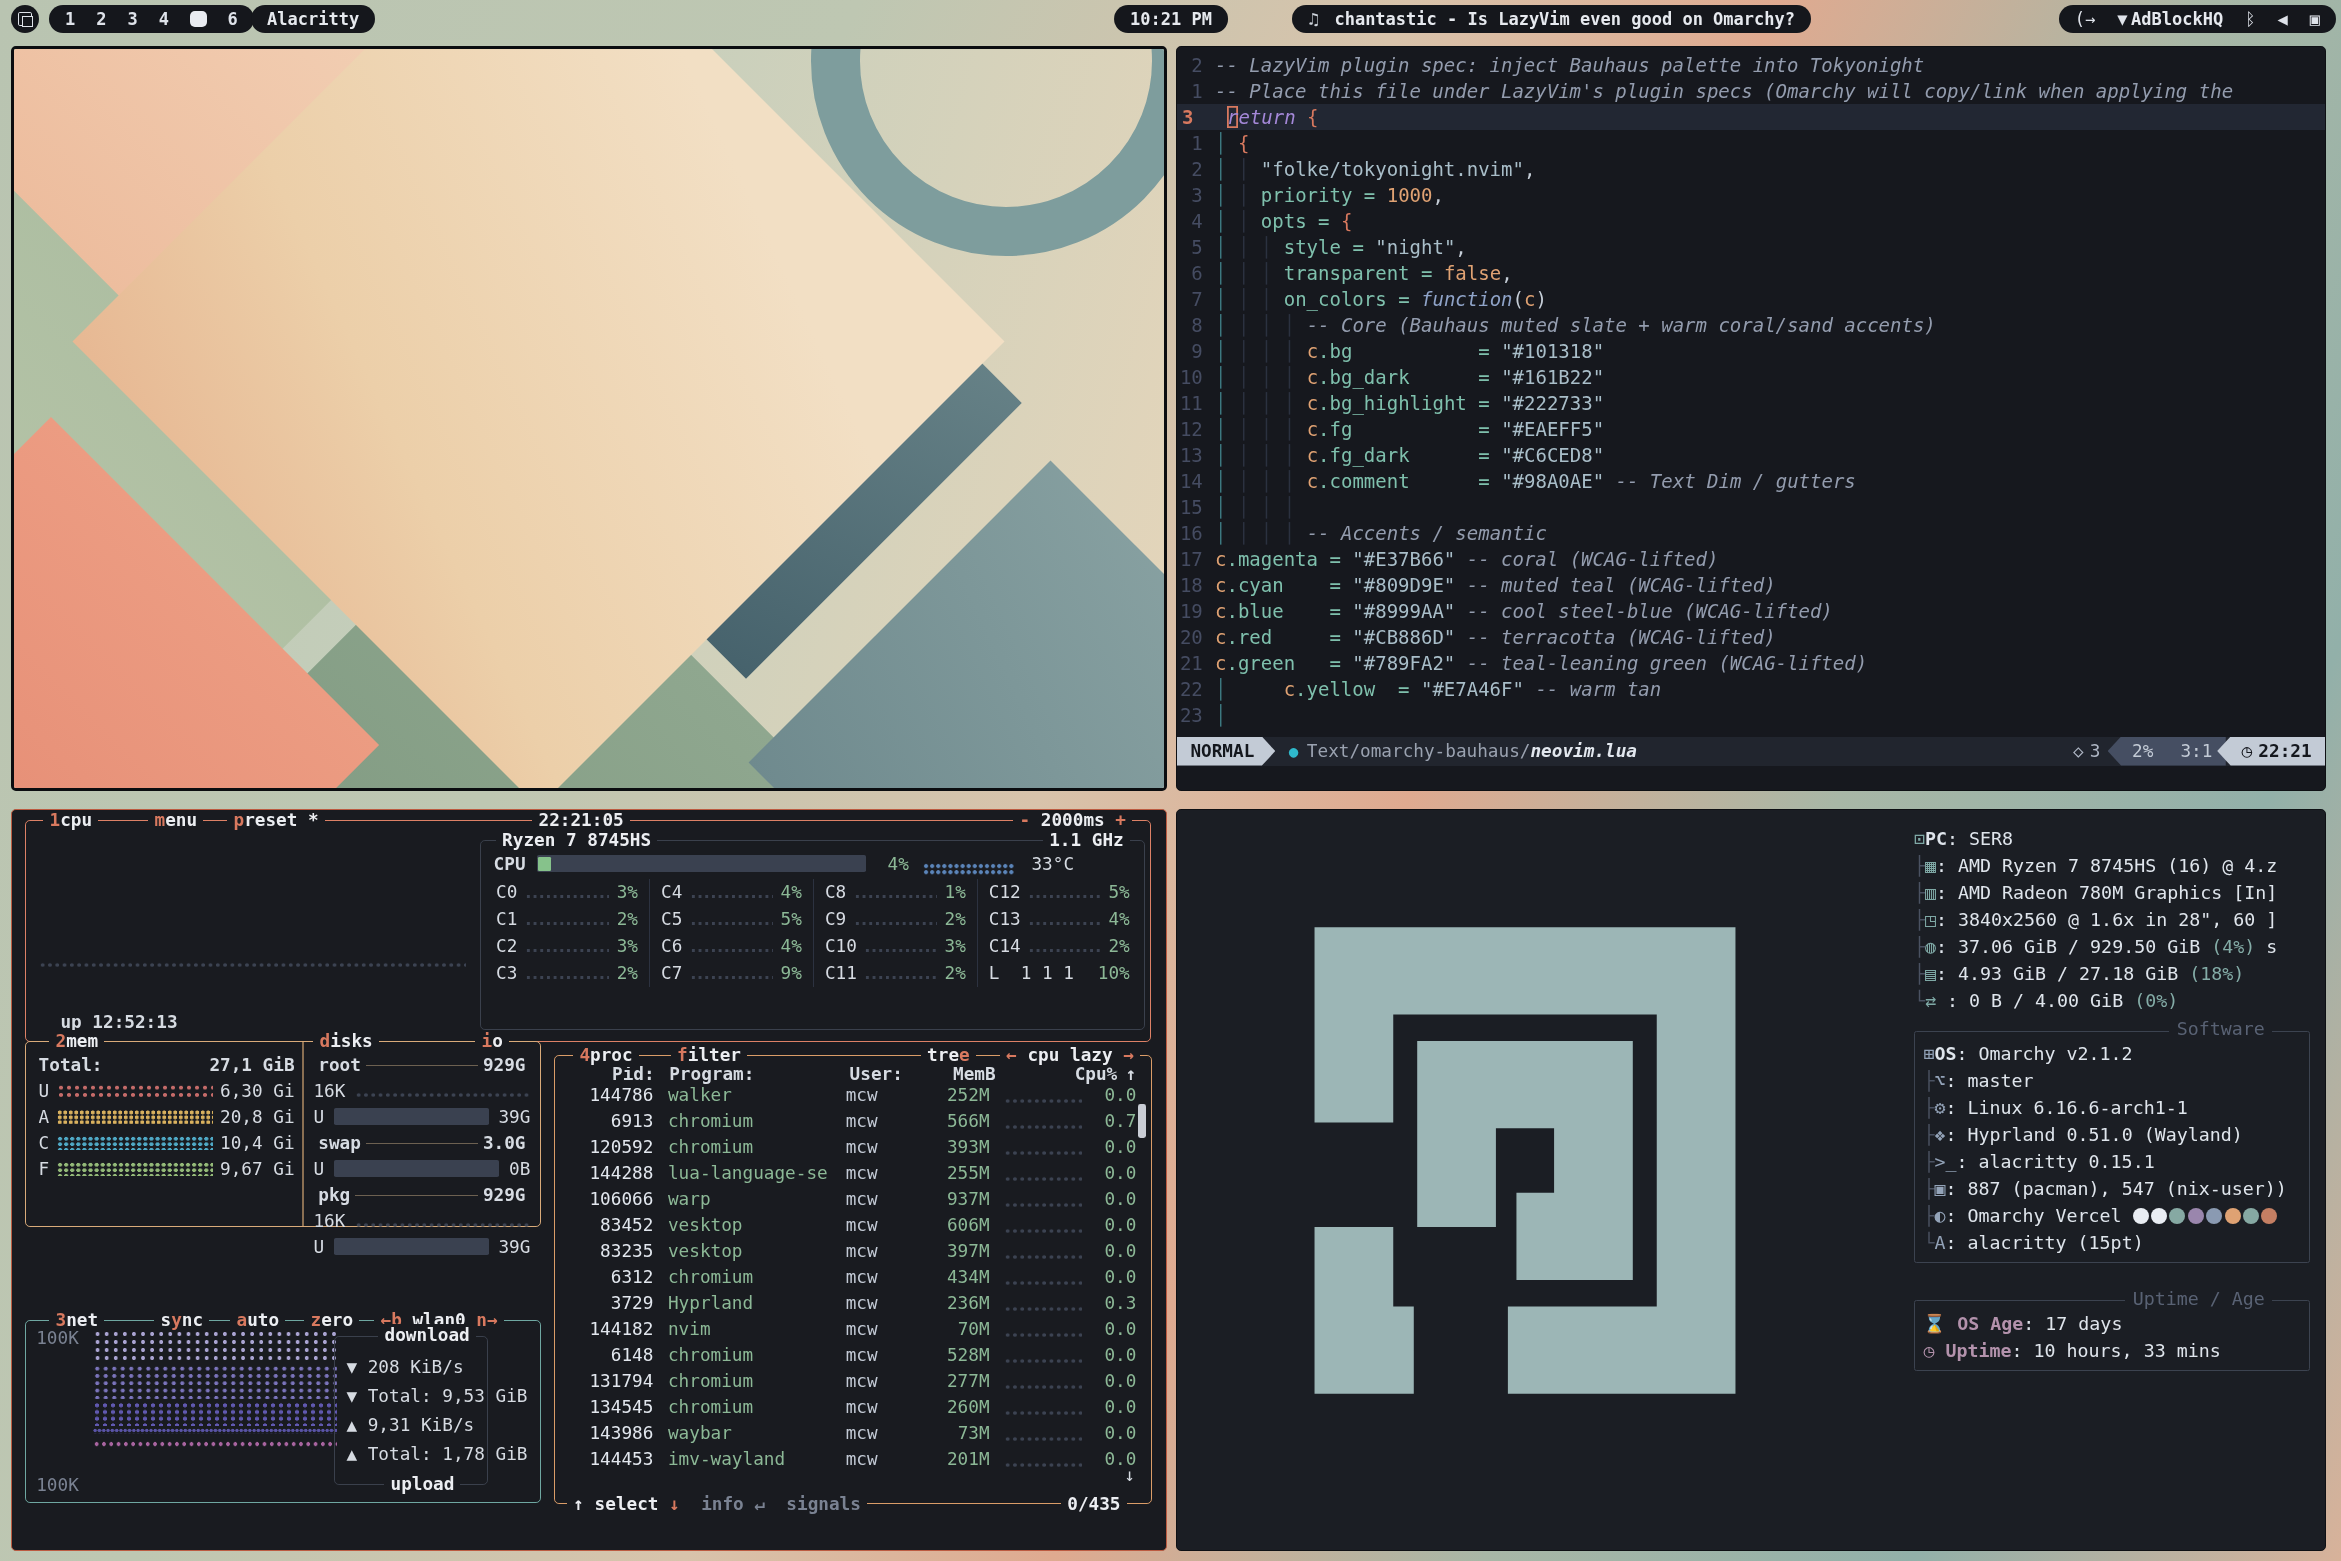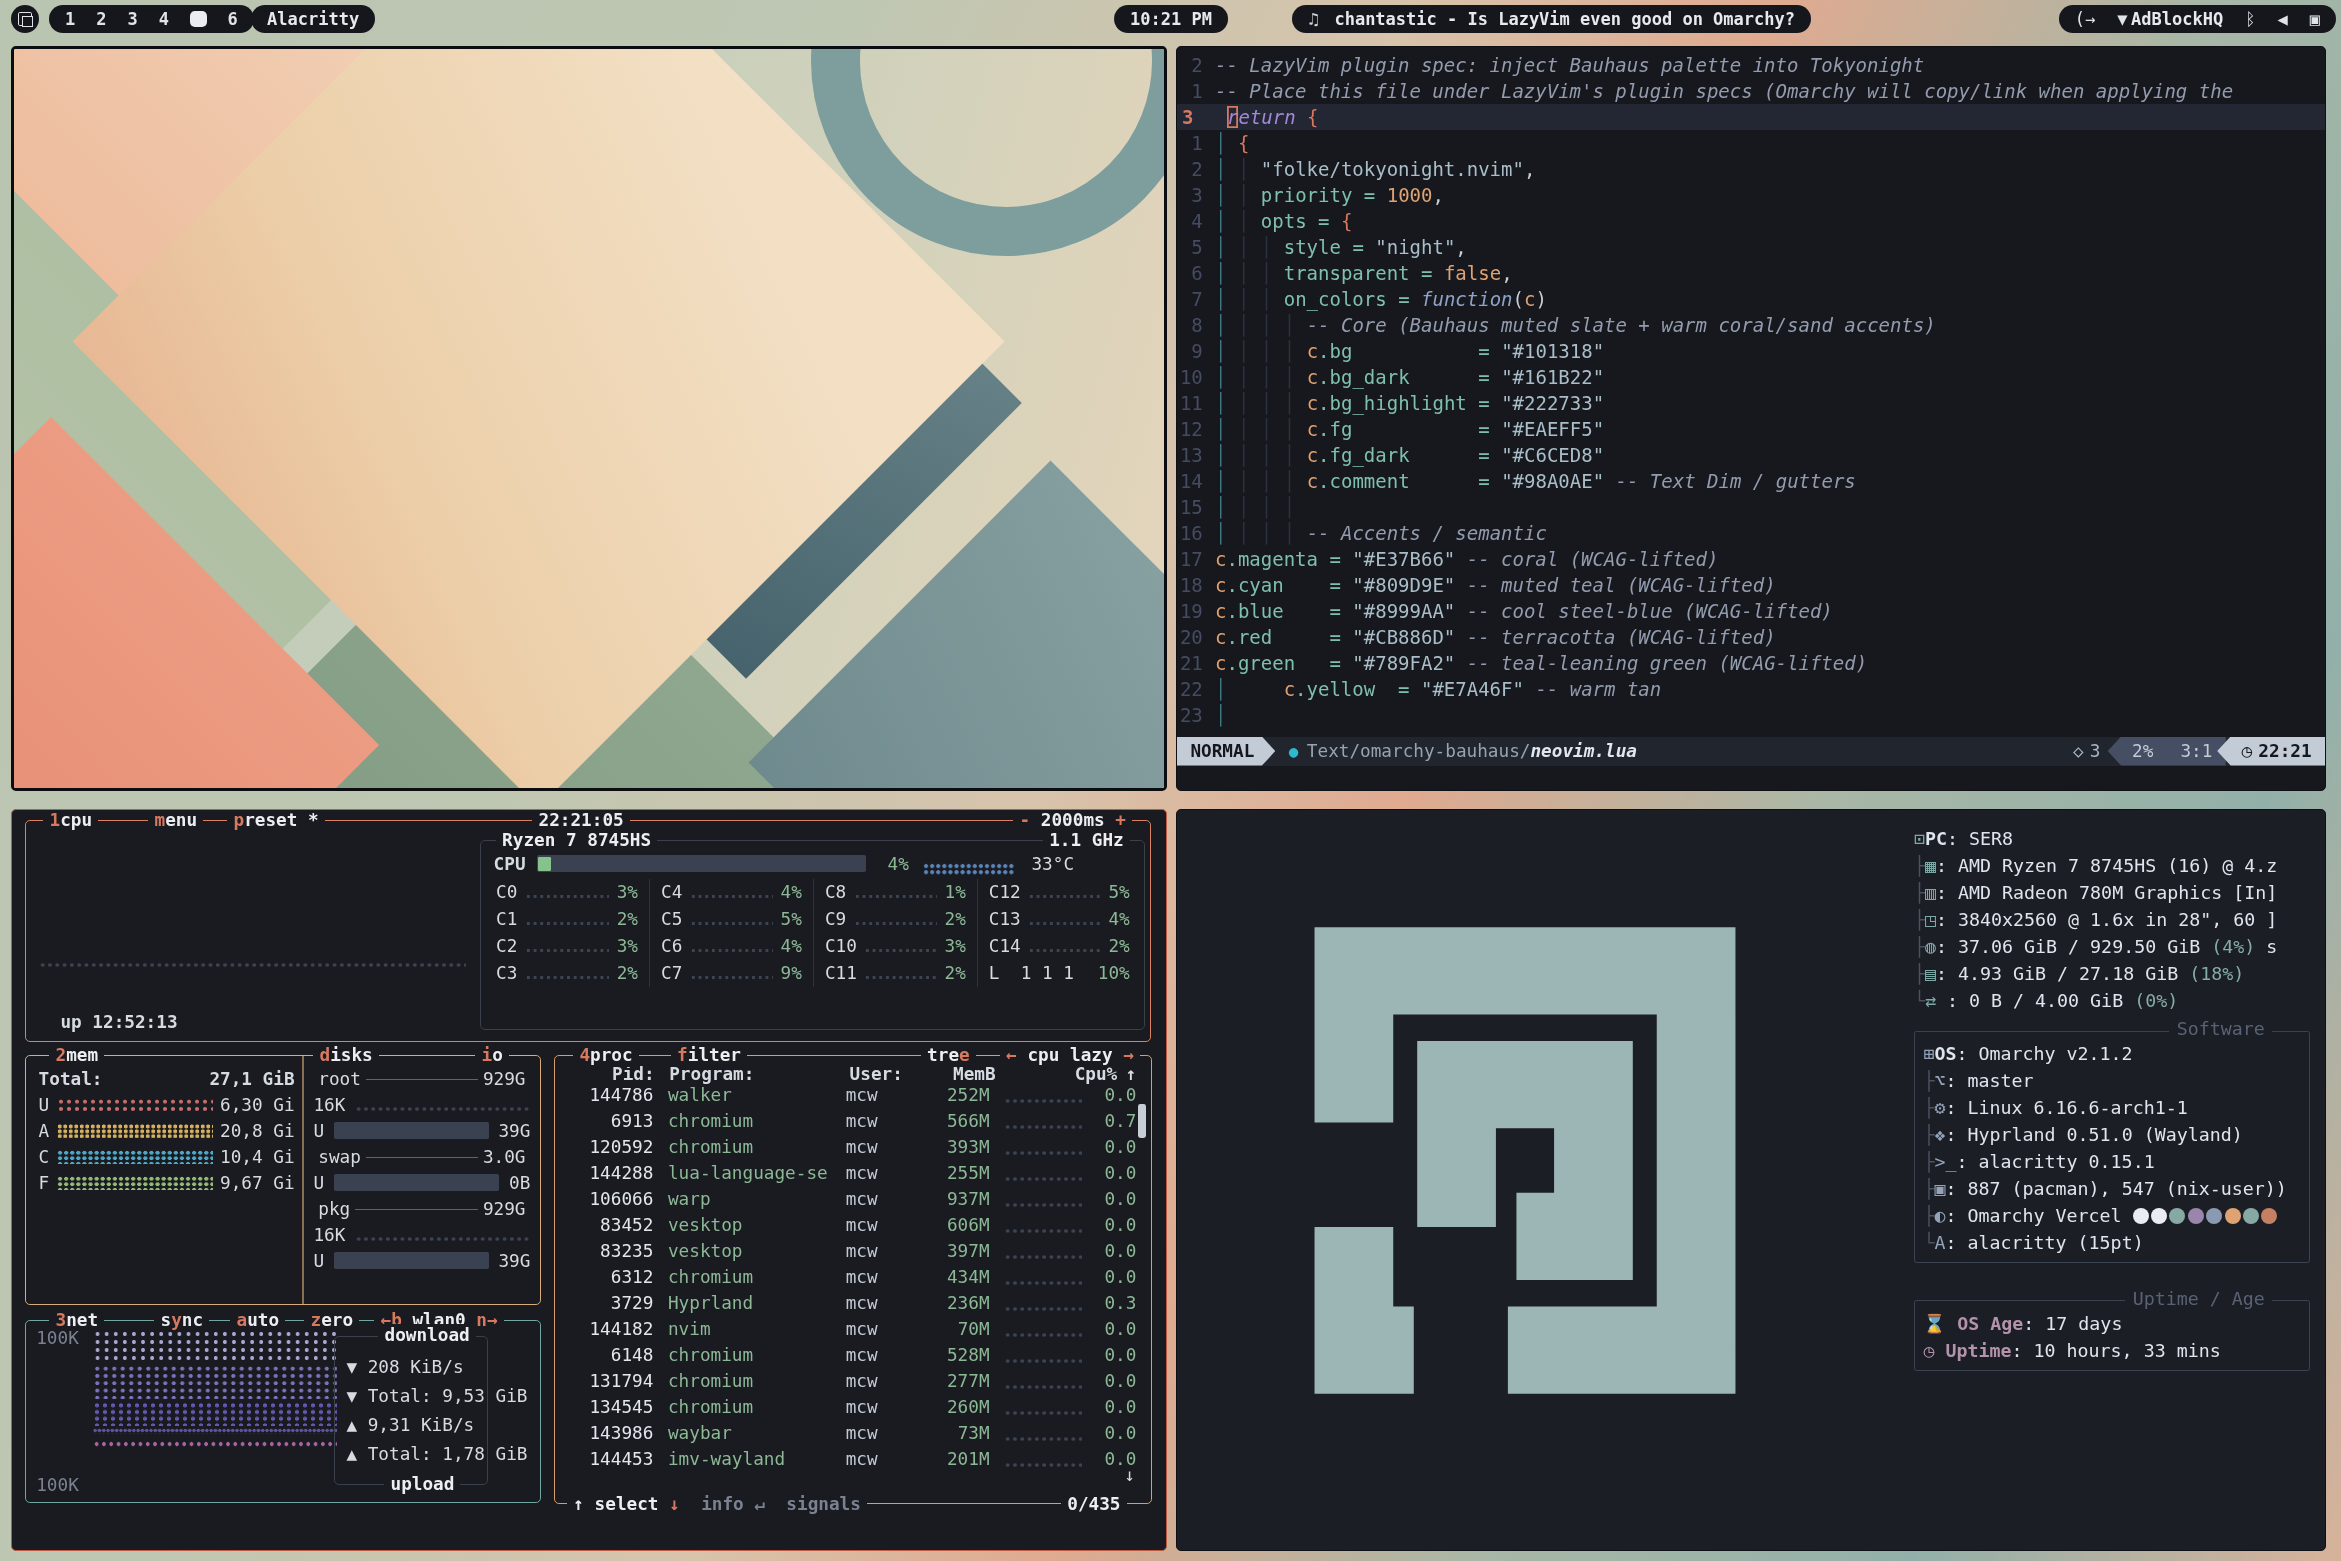--- a/index.html
+++ b/index.html
@@ -69,21 +69,21 @@
   .row { display:flex; align-items:center; height:26px; white-space:pre; }
   .grn { color:#8cb896; }
   .meterbar { background:#3a4150; height:17px; border-radius:1.8px; position:relative; }
   .memdots { height:14.6px; background-repeat:repeat; }
   .t-red{background-image:radial-gradient(circle,#c56b69 1.8px,transparent 2.2px);background-size:8px 7.3px}
   .t-yellow{background-image:radial-gradient(circle,#d9b15e 1.8px,transparent 2.2px);background-size:5.5px 4.9px}
   .t-cyan{background-image:radial-gradient(circle,#4fa9c6 1.8px,transparent 2.2px);background-size:6.1px 5.5px}
   .t-green{background-image:radial-gradient(circle,#94ba78 1.8px,transparent 2.2px);background-size:6.1px 5.5px}
   .dhead { position:relative; height:26px; display:flex; align-items:center; justify-content:space-between; }
   .dhead::before { content:""; position:absolute; left:0; right:0; top:50%; height:1.2px; background:#6d6151; }
-  .dhead span { position:relative; background:#191b20; padding:0 4.9px; font-weight:normal; }
+  .dhead span { position:relative; background:#191b20; padding:0 4.9px; font-weight:bold; }
   .band { position:absolute; background-repeat:repeat; }
   .core-cell { display:flex; align-items:center; height:27px; padding:0 11px; white-space:pre; }
   .leader { flex:1; height:4.9px; margin:8.5px 7.3px 0 7.3px;
             background-image:radial-gradient(circle,#3c4352 1.5px,transparent 1.8px); background-size:6.7px 4.9px; }
 
   
   .win-fetch { left:1176px; top:809px; width:1150px; height:742px; border:1.8px solid #0e1014;
           background:#1b1e24; color:#dfe5ec; font-size:18.3px; }
   .ff-row { display:flex; align-items:center; height:27px; white-space:pre; }
   .ff-pre { color:#4a5262; } .ff-ic-teal { color:#7fa9a6; } .ff-ic-slate { color:#93a3b8; }
@@ -231,21 +231,21 @@
           <div class="core-cell" style="border-left: 1.2px solid rgb(44, 50, 64);"><span>C10</span><span class="leader"></span><span class="grn">3%</span></div>
           <div class="core-cell" style="border-left: 1.2px solid rgb(44, 50, 64);"><span>C14</span><span class="leader"></span><span class="grn">2%</span></div>
           <div class="core-cell"><span>C3</span><span class="leader"></span><span class="grn">2%</span></div>
           <div class="core-cell" style="border-left: 1.2px solid rgb(44, 50, 64);"><span>C7</span><span class="leader"></span><span class="grn">9%</span></div>
           <div class="core-cell" style="border-left: 1.2px solid rgb(44, 50, 64);"><span>C11</span><span class="leader"></span><span class="grn">2%</span></div>
           <div class="core-cell" style="border-left: 1.2px solid rgb(44, 50, 64);"><span>L  1 1 1</span><span style="flex: 1 1 0%;"></span><span class="grn">10%</span></div>
         </div>
     </div>
   </div>
 
-  <div class="bbox" style="left:13.4px; top:245px; width:516px; height:250px; border-color:#d9ab7a">
+  <div class="bbox" style="left:13.4px; top:231px; width:516px; height:186px; border-color:#d9ab7a">
     <span class="btitle" style="left:23px"><span class="sup">2</span><span>mem</span></span>
     <span class="btitle" style="left:287px"><span class="hk">d</span><span>isks</span></span>
     <span class="btitle" style="left:449px"><span class="hk">i</span><span>o</span></span>
     <div style="position:absolute; left:276px; top:0; bottom:0; width:1.2px; background:#8a6f52"></div>
 
     <div style="position:absolute; left:12.2px; top:9.8px; width:256px">
       <div class="row" style="justify-content:space-between; font-weight:bold">
         <span>Total:</span>
         <span>27,1 GiB</span>
       </div>

